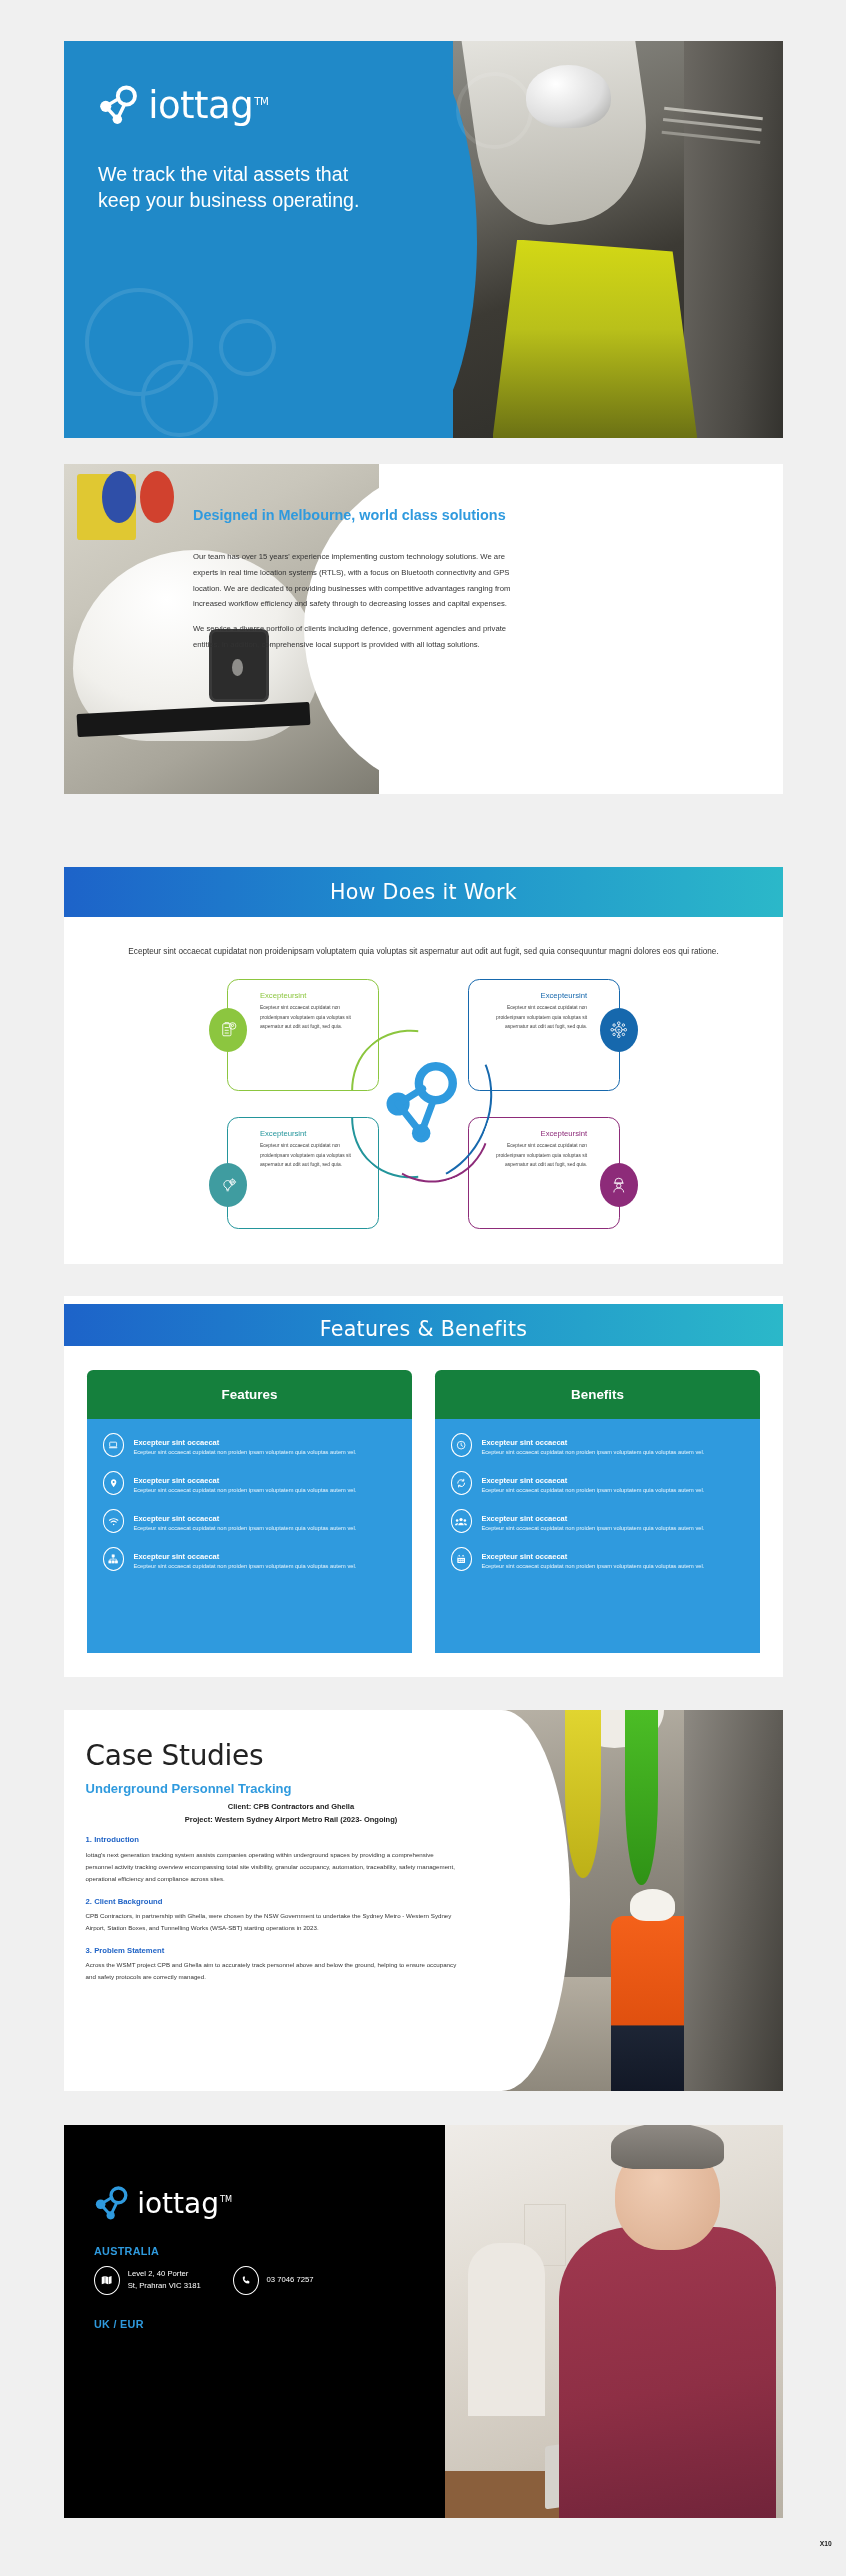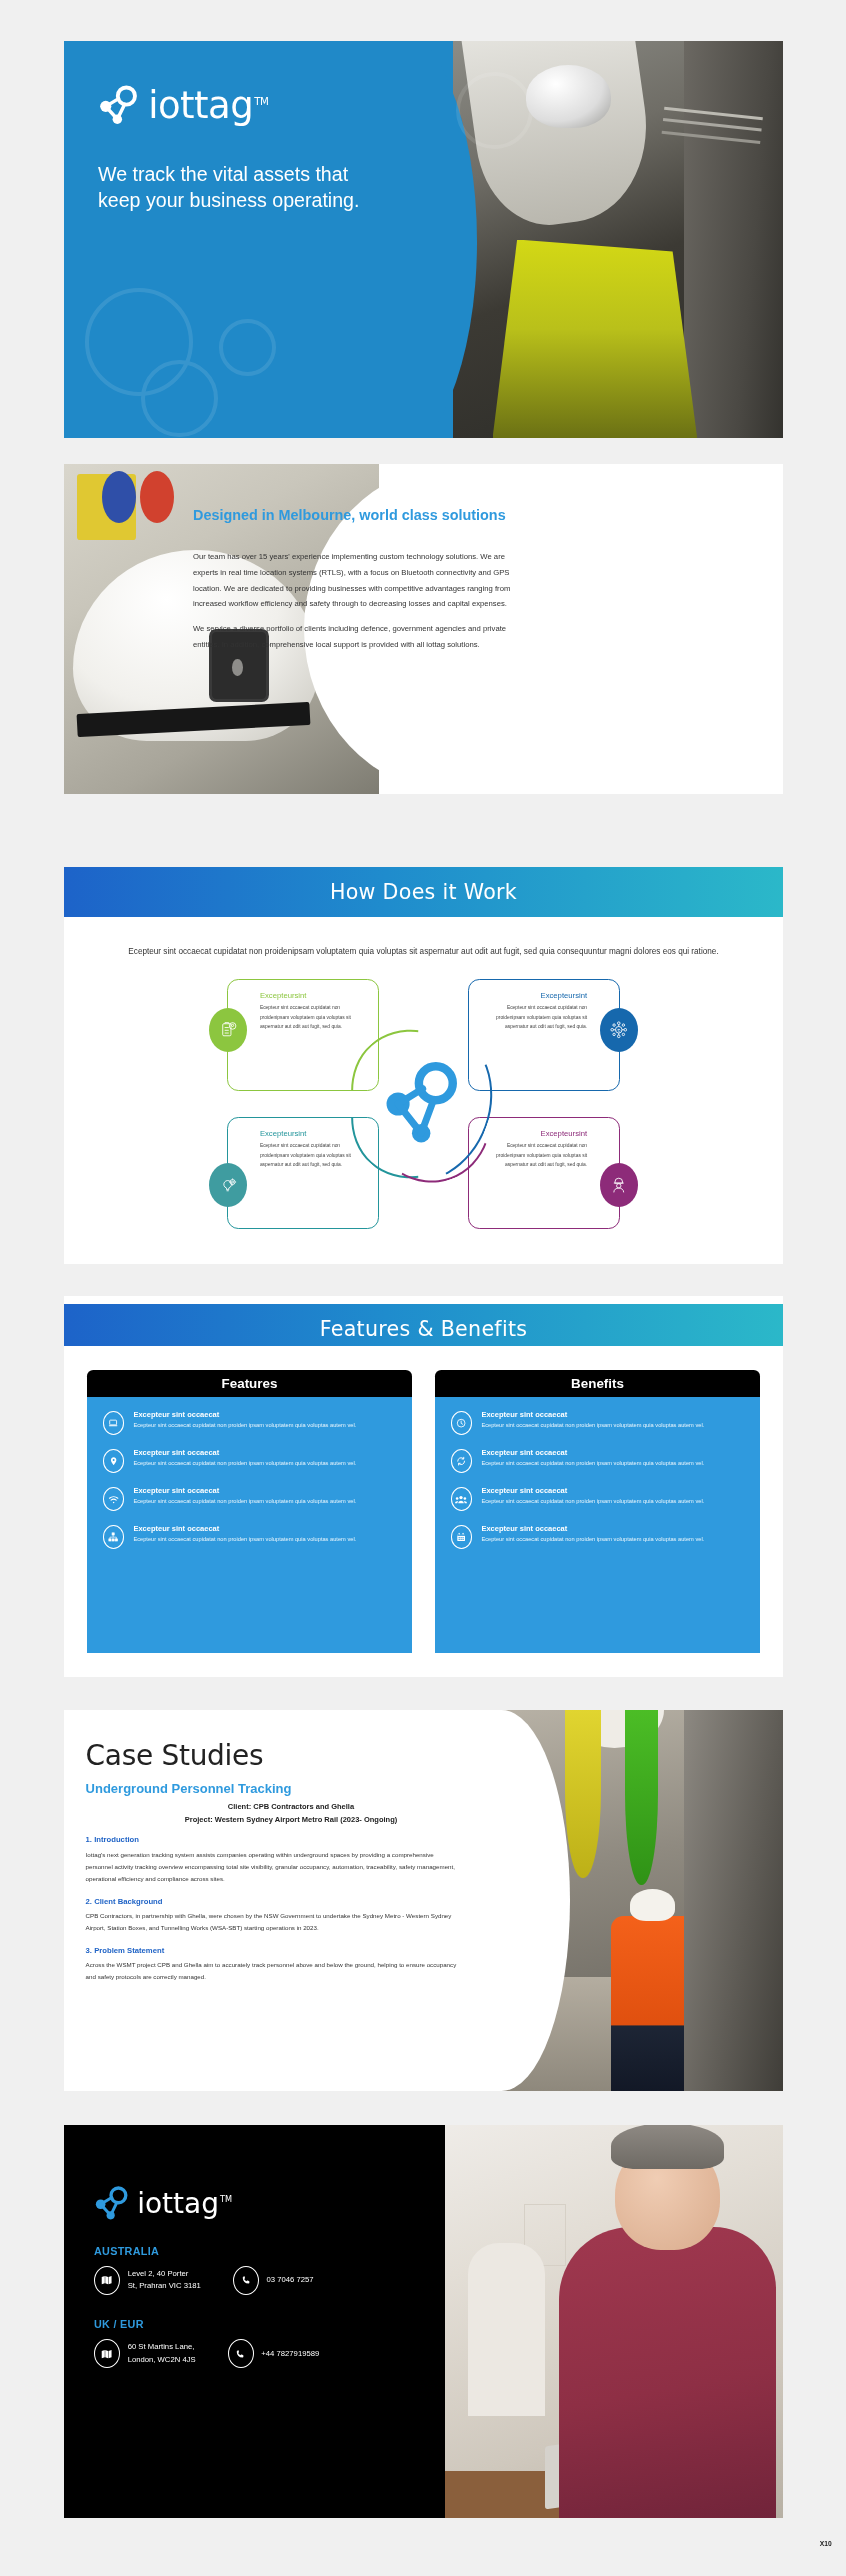--- a/index.html
+++ b/index.html
@@ -198,26 +198,26 @@
   .dring.t { border:2.1px solid #23959b; border-color:transparent transparent #23959b transparent; transform:rotate(42deg); }
   .dring.b { border:2.1px solid #1668ad; border-color:transparent #1668ad transparent transparent; transform:rotate(20deg); }
   .dring.p { border:2.1px solid #8d2b79; border-color:transparent transparent #8d2b79 transparent; transform:rotate(-20deg); }
   .dcenter-logo { position:absolute; left:50%; top:50%; transform:translate(-50%,-50%); }
 
   
   #fb { top: 1296px; height: 381px; }
   .fb-body { position:absolute; top:50px; left:0; right:0; bottom:0; background:#fff; padding:24px 23px; display:flex; gap:23px; }
   .fb-col { flex:1; display:flex; flex-direction:column; }
   .fb-head {
-    background:#000000; color:#fff; text-align:center;
-    font-size:13.4px; font-weight:bold; padding:6px 0;
+    background:#15803d; color:#fff; text-align:center;
+    font-size:13.4px; font-weight:bold; padding:17px 0;
     border-radius:6.2px 6.2px 0 0;
   }
   .fb-list { background:#2f9ade; padding:13.4px 15.5px 10.3px; flex:1; }
-  .fb-item { display:flex; gap:9.3px; margin-bottom:13px; align-items:flex-start; }
+  .fb-item { display:flex; gap:9.3px; margin-bottom:13px; align-items:flex-end; }
   .fb-item:last-child { margin-bottom:0; }
   .fb-ico {
     flex:none; width:21.6px; height:24px; border:1px solid #fff; border-radius:50%;
     display:flex; align-items:center; justify-content:center; margin-top:1px;
   }
   .fb-txt h5 { color:#fff; font-size:7.5px; font-weight:bold; margin-bottom:1.5px; }
   .fb-txt p  { color:#eaf6fd; font-size:5.7px; line-height:1.6; }
 
   
   #cs { top: 1710px; height: 381px; }
@@ -670,42 +670,19 @@
           <div class="ty-cico">
             <svg width="10.3" height="10.3" viewBox="0 0 24 24" fill="#fff">
                 <path d="M6.6 2.5c.7 0 1.3.4 1.5 1l1.2 3.2c.2.6 0 1.3-.5 1.7l-1.4 1c1 2.3 2.9 4.2 5.2 5.2l1-1.4c.4-.5 1.1-.7 1.7-.5l3.2 1.2c.6.2 1 .8 1 1.5v2.9c0 1-.8 1.8-1.8 1.7C9.4 19.4 4.6 14.6 4 6.2c-.1-1 .7-1.8 1.7-1.8z"></path>
               </svg>
           </div>
           <div class="ty-ctxt">03 7046 7257</div>
         </div>
       </div>
 
       <div class="ty-region">UK / EUR</div>
-      <div class="ty-contacts">
-        <div class="ty-c">
-          <div class="ty-cico">
-            <svg width="11.3" height="10.3" viewBox="0 0 24 22" fill="#fff">
-                <path d="M1.5 4.5L8 2v15.5L1.5 20z"></path>
-                <path d="M9 2l6 2.5V20L9 17.5z"></path>
-                <path d="M16 4.5L22.5 2v15.5L16 20z"></path>
-              </svg>
-          </div>
-          <div class="ty-ctxt">
-            <div>60 St Martins Lane,</div>
-            <div>London, WC2N 4JS</div>
-          </div>
-        </div>
-        <div class="ty-c">
-          <div class="ty-cico">
-            <svg width="10.3" height="10.3" viewBox="0 0 24 24" fill="#fff">
-                <path d="M6.6 2.5c.7 0 1.3.4 1.5 1l1.2 3.2c.2.6 0 1.3-.5 1.7l-1.4 1c1 2.3 2.9 4.2 5.2 5.2l1-1.4c.4-.5 1.1-.7 1.7-.5l3.2 1.2c.6.2 1 .8 1 1.5v2.9c0 1-.8 1.8-1.8 1.7C9.4 19.4 4.6 14.6 4 6.2c-.1-1 .7-1.8 1.7-1.8z"></path>
-              </svg>
-          </div>
-          <div class="ty-ctxt">+44 7827919589</div>
-        </div>
-      </div>
     </div>
   </section>
 
   <div class="page-badge">X10</div>
 
 </div>
 
 
 </body></html>

